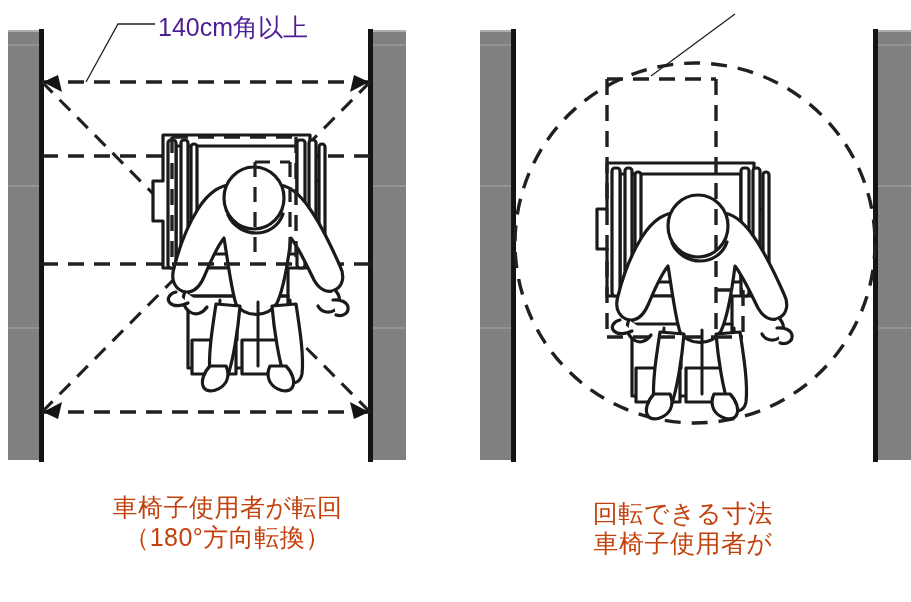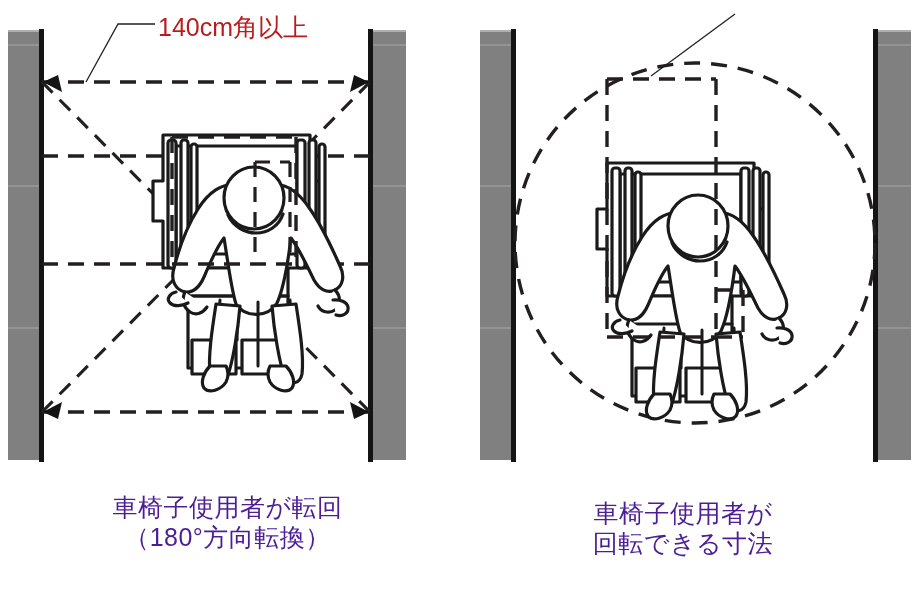--- a/index.html
+++ b/index.html
@@ -35,32 +35,32 @@
   }
 
   .caption {
     position: absolute;
     left: 0;
     width: 100%;
     text-align: center;
     font-size: 25px;
     line-height: 30px;
     letter-spacing: 0.5px;
-    color: #4c1d95;
+    color: #c2410c;
     font-family: "Liberation Sans", "DejaVu Sans", sans-serif;
   }
   #caption-left  { top: 492px; }
   #caption-right { top: 498px; }
   .caption-line { display: block; white-space: pre; }
 
   .dim-label {
     position: absolute;
     font-size: 25px;
     line-height: 26px;
-    color: #b91c1c;
+    color: #4c1d95;
     white-space: nowrap;
     font-family: "Liberation Sans", "DejaVu Sans", sans-serif;
   }
   #label-left  { left: 158px; top: 14px; }
 </style>
 </head>
 <body>
 
 <div id="page">
 
@@ -289,19 +289,19 @@
       <g fill="none" stroke="#231f20" stroke-width="3.4" stroke-dasharray="16 10">
         <path d="M152 79 L261 79 M152 79 L152 337 M261 79 L261 337
                  M152 337 L261 337"></path>
       </g>
       <g fill="none" stroke="#231f20" stroke-width="3.4" stroke-dasharray="16 10">
         <path d="M261 290 L288 290 M288 290 L288 337 M261 337 L288 337"></path>
       </g>
     </svg>
 
     <div class="caption" id="caption-right">
+      <span class="caption-line">回転できる寸法</span>
       <span class="caption-line">車椅子使用者が</span>
-      <span class="caption-line">回転できる寸法</span>
     </div>
 
   </div>
 
 </div>
 
 </body></html>

